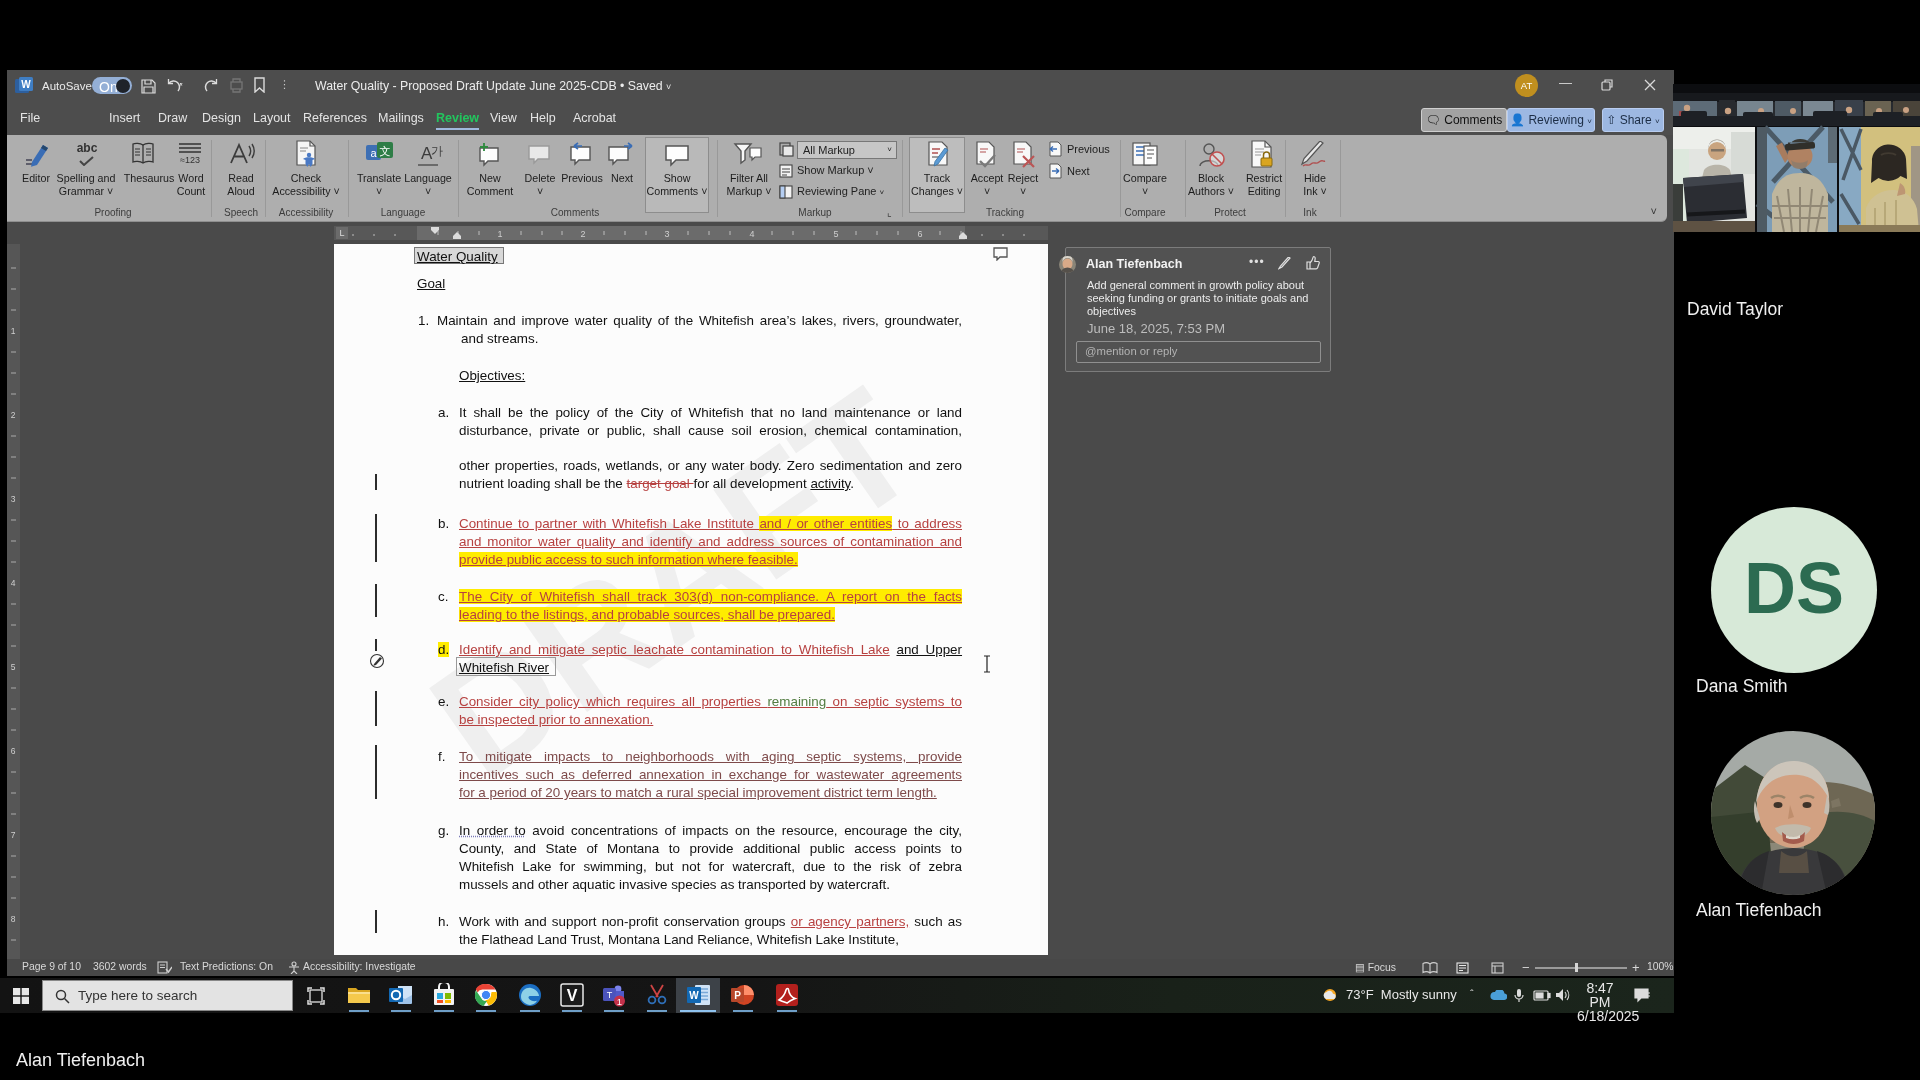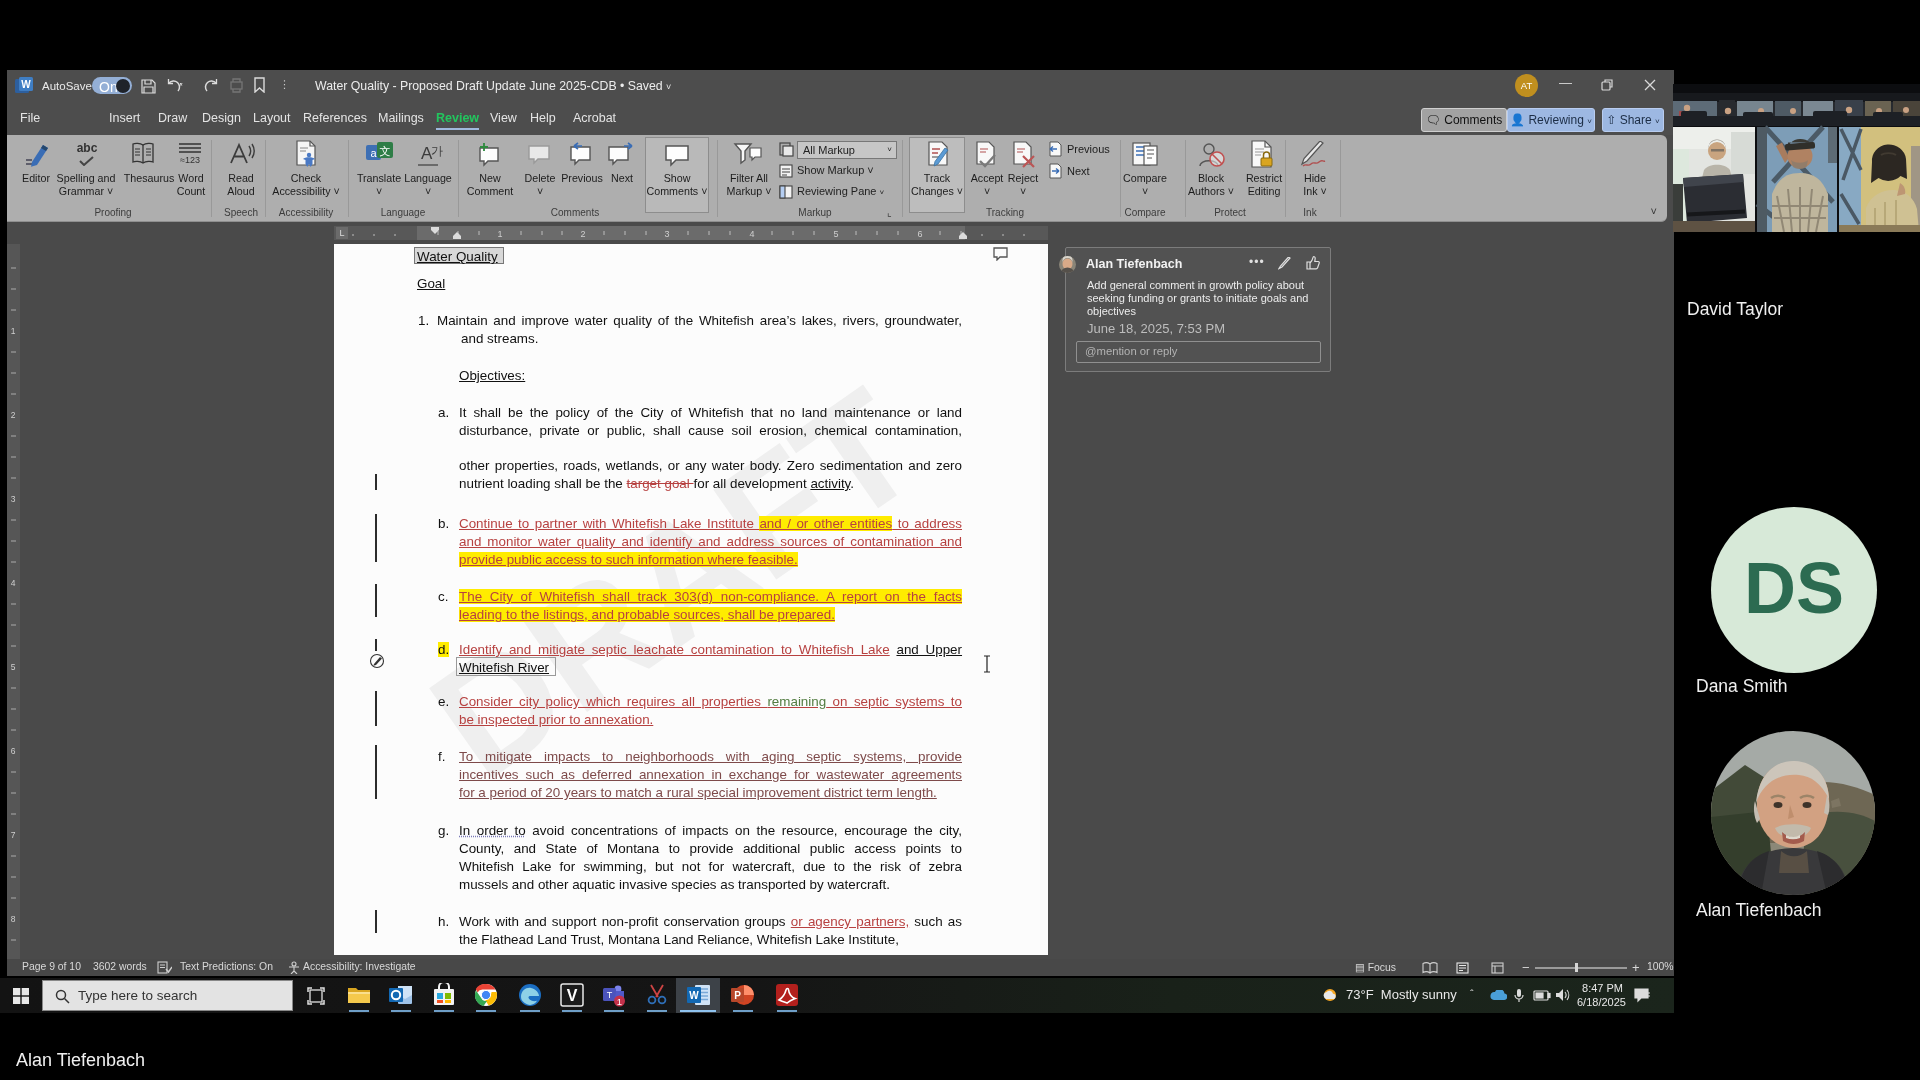--- a/index.html
+++ b/index.html
@@ -581,21 +581,21 @@
     </svg>
   <svg class="abs" style="left:1533px;top:12px" width="18" height="11" viewBox="0 0 18 11" fill="none" stroke="#dcdcdc" stroke-width="1.2">
       <rect x="1" y="1" width="14" height="9" rx="1"></rect>
       <rect x="15" y="3.5" width="2" height="4" fill="#dcdcdc"></rect>
       <rect x="3" y="3" width="7" height="5" fill="#dcdcdc"></rect>
     </svg>
   <svg class="abs" style="left:1555px;top:10px" width="15" height="14" viewBox="0 0 15 14" fill="#dcdcdc">
       <path d="M1 5 h3 l4 -4 v12 l-4 -4 h-3 z"></path>
       <path d="M10 4 a5 5 0 0 1 0 6 M12 2 a8 8 0 0 1 0 10" stroke="#dcdcdc" stroke-width="1.1" fill="none"></path>
     </svg>
-  <div class="abs" style="left:1577px;top:3px;width:46px;text-align:right;font-size:11px;color:#e8e8e8;line-height:14px;">8:47 PM<br>6/18/2025</div>
+  <div class="abs" style="left:1577px;top:3px;width:46px;text-align:center;font-size:14px;color:#e8e8e8;line-height:14px;">8:47 PM<br>6/18/2025</div>
   <svg class="abs" style="left:1634px;top:10px" width="17" height="15" viewBox="0 0 17 15" fill="none" stroke="#dcdcdc" stroke-width="1.2">
       <path d="M1 1 h13 v9 h-7 l-3 3 v-3 h-3 z" fill="#dcdcdc"></path>
       <path d="M14 5 h2 M14 8 h2" stroke-width="1"></path>
     </svg>
 </div>
 
 <div id="rail">
 
   <svg class="abs" style="left:1673px;top:84px" width="247" height="148" viewBox="0 0 247 148">
     <rect width="247" height="148" fill="#0c0d10"></rect>

